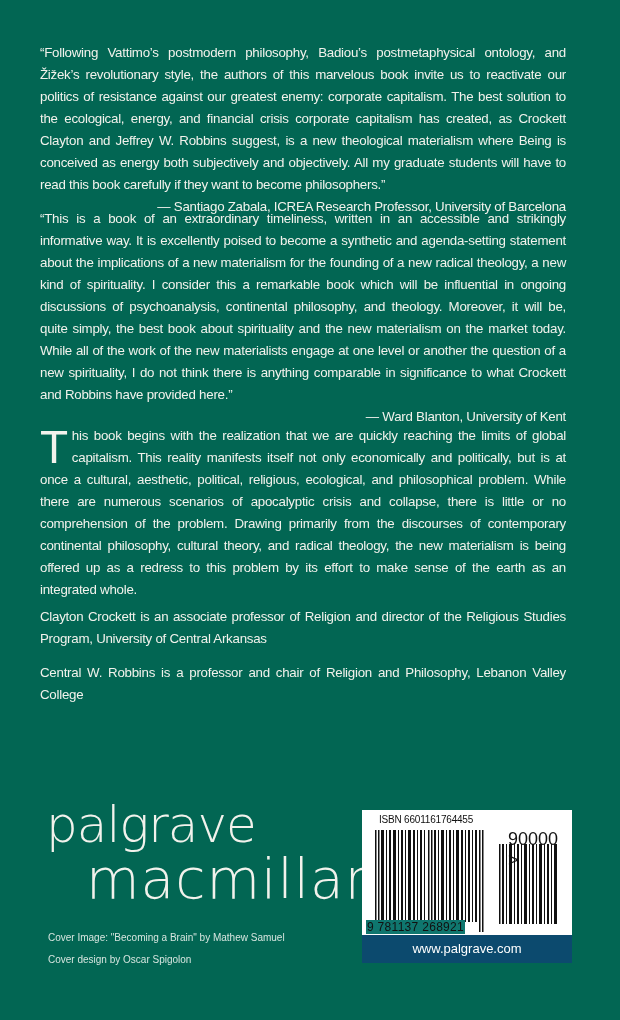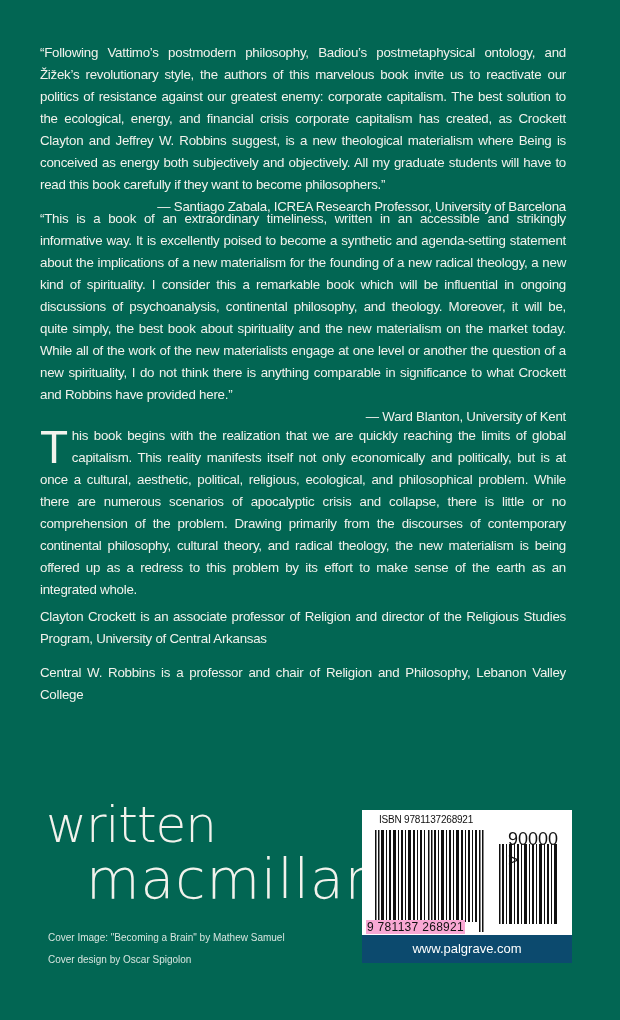--- a/index.html
+++ b/index.html
@@ -57,21 +57,21 @@
     }
     .price-code {
       position: absolute; left: 146px; top: 19px;
       font-size: 18px; color: #111;
     }
     .bars { position: absolute; }
     .bars1 { left: 13px; top: 20px; width: 110px; height: 102px; }
     .bars2 { left: 137px; top: 34px; width: 60px; height: 80px; }
     .isbn-bottom {
       position: absolute; left: 4px; top: 110px;
-      font-size: 12px; color: #111; background: #f9a8d4; padding: 0 1px;
+      font-size: 12px; color: #111; background: #0f766e; padding: 0 1px;
       letter-spacing: 0.3px;
     }
     .url-bar {
       position: absolute; left: 0; bottom: 0; width: 210px; height: 28px;
       background: #0c4a6e; color: #fff;
       font-size: 13px; line-height: 28px; text-align: center;
     }
   </style>
 </head>
 <body>
@@ -93,31 +93,31 @@
 
 <div class="block" id="bio1">
   <span class="bio-name">Clayton Crockett</span><span> is an associate professor of Religion and director of the Religious Studies Program, University of Central Arkansas</span>
 </div>
 
 <div class="block" id="bio2">
   <span class="bio-name">Central W. Robbins</span><span> is a professor and chair of Religion and Philosophy, Lebanon Valley College</span>
 </div>
 
 <div class="logo">
-  <span class="l1">written</span>
+  <span class="l1">palgrave</span>
   <span class="l2">macmillan</span>
 </div>
 
 <div class="credits">
   <div>Cover Image: "Becoming a Brain" by Mathew Samuel</div>
   <div>Cover design by Oscar Spigolon</div>
 </div>
 
 <div class="barcode-box">
-  <div class="isbn-top">ISBN 9781137268921</div>
+  <div class="isbn-top">ISBN 6601161764455</div>
   <svg class="bars bars1" viewBox="0 0 110 102" preserveAspectRatio="none">
     <g fill="#111">
       <rect x="0" y="0" width="1.5" height="102"></rect>
         <rect x="3" y="0" width="1.5" height="102"></rect>
       <rect x="6" y="0" width="3" height="92"></rect>
         <rect x="11" y="0" width="1" height="92"></rect>
       <rect x="14" y="0" width="2" height="92"></rect>
         <rect x="18" y="0" width="3" height="92"></rect>
       <rect x="23" y="0" width="1" height="92"></rect>
         <rect x="26" y="0" width="2" height="92"></rect>

